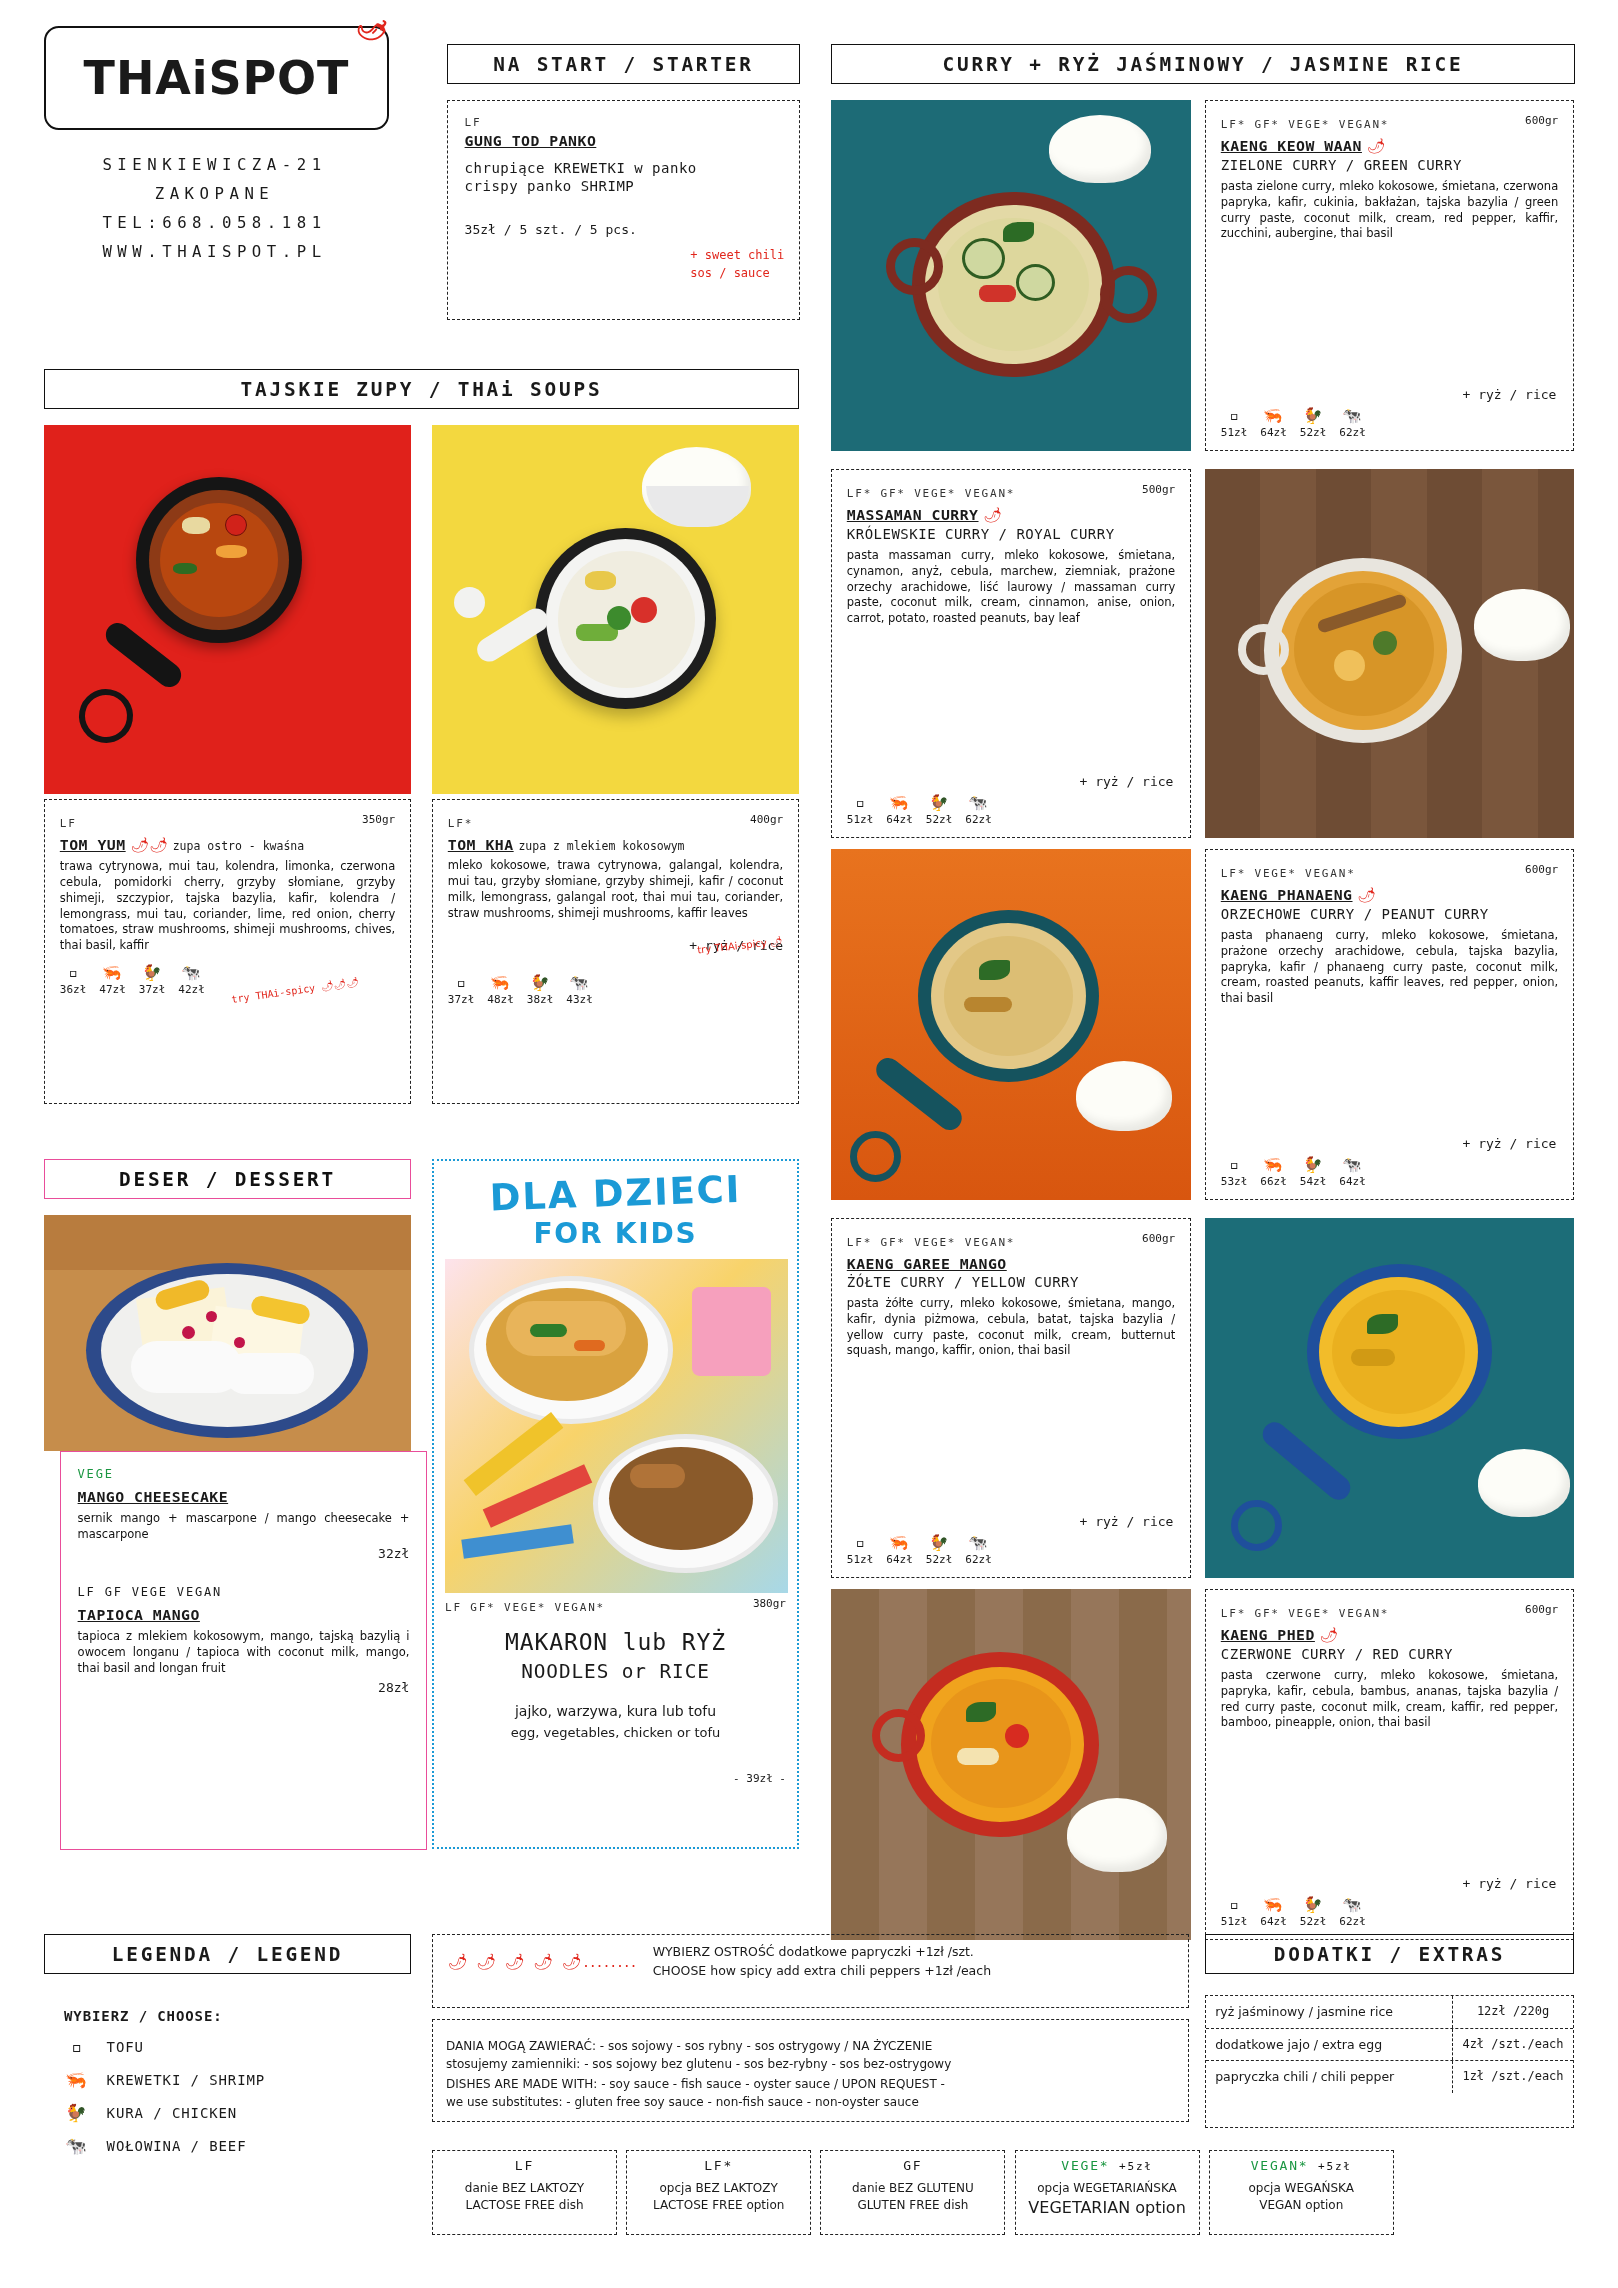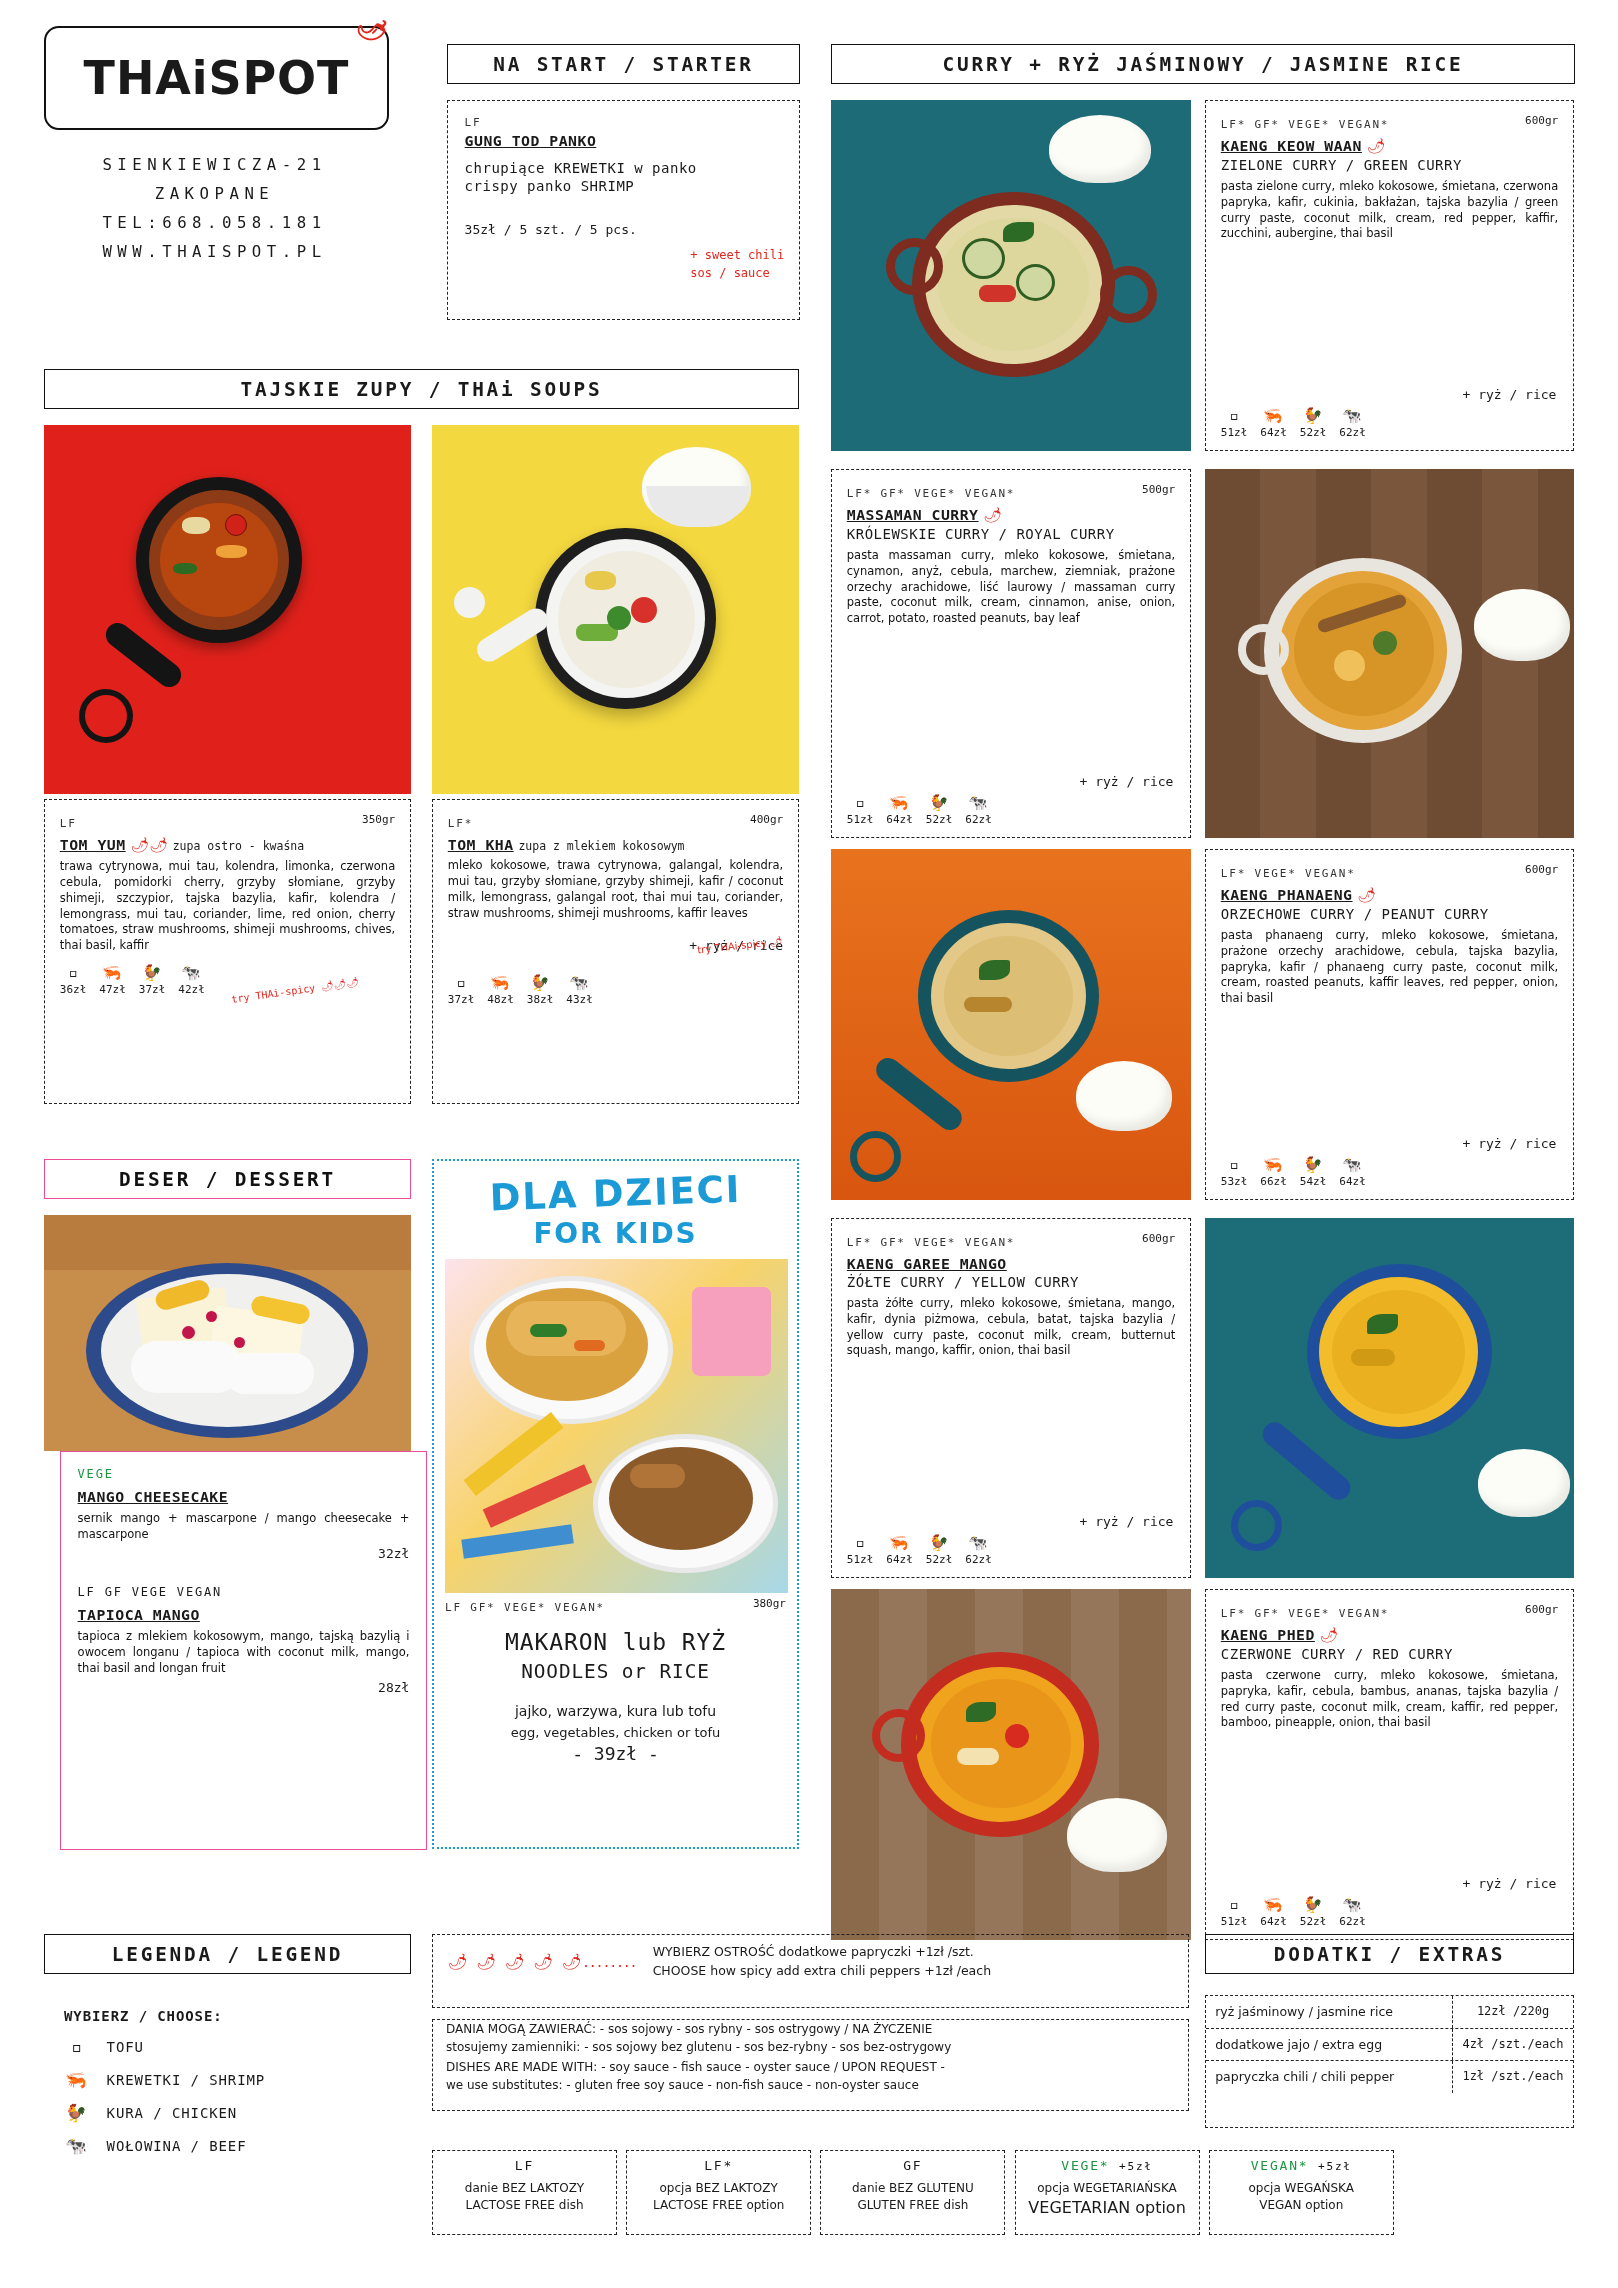--- a/index.html
+++ b/index.html
@@ -227,21 +227,21 @@
 
     <div style="margin-top:13px;">
       <span class="tagline">LF  GF*  VEGE*  VEGAN*</span>
       <span class="gram">380gr</span>
     </div>
     <div style="clear:both;"></div>
     <div class="center mono" style="font-size:23px;margin-top:14.8px;letter-spacing:0.9px;">MAKARON lub RYŻ</div>
     <div class="center mono" style="font-size:19.4px;margin-top:5.5px;letter-spacing:0.9px;">NOODLES or RICE</div>
     <div class="center" style="font-size:14px;margin-top:20px;">jajko, warzywa, kura lub tofu</div>
     <div class="center" style="font-size:13px;margin-top:5.5px;">egg, vegetables, chicken or tofu</div>
-    <div class="center mono" style="font-size:18px;margin-top:3px;">- 39zł -</div>
+    <div class="center mono" style="font-size:11px;margin-top:32px;text-align:right;">- 39zł -</div>
   </div>
 
   <div class="hdr" style="position:absolute;left:831px;top:44px;width:744px;">CURRY + RYŻ JAŚMINOWY / JASMINE RICE</div>
 
   <div class="photo" style="left:831px;top:100px;width:360px;height:351px;background:#1d6b76;">
     <div class="rice" style="left:218px;top:14.8px;width:102px;height:68px;"></div>
     <div style="position:absolute;left:81px;top:92px;width:203px;height:185px;border-radius:50%;background:#7e2b20;"></div>
     <div style="position:absolute;left:94px;top:105px;width:177px;height:159px;border-radius:50%;background:#e3d9a6;"></div>
     <div style="position:absolute;left:107px;top:118px;width:151px;height:133px;border-radius:50%;background:#ddd79d;"></div>
     <div style="position:absolute;left:131px;top:138px;width:37px;height:35px;border-radius:50%;background:#cfd8a0;border:3.7px solid #2f5d22;"></div>
@@ -413,21 +413,21 @@
   <div class="dbox card" style="left:432px;top:1934px;width:757px;height:74px;padding:9.2px 14.8px;">
     <div style="display:flex;align-items:center;gap:14.8px;">
       <div class="redtxt" style="font-size:15.7px;letter-spacing:1.8px;white-space:nowrap;">🌶 🌶 🌶 🌶 🌶........</div>
       <div>
         <div style="font-size:12.5px;">WYBIERZ OSTROŚĆ dodatkowe papryczki +1zł /szt.</div>
         <div style="font-size:12.5px;margin-top:3.7px;">CHOOSE how spicy add extra chili peppers +1zł /each</div>
       </div>
     </div>
   </div>
 
-  <div class="dbox card" style="left:432px;top:2019px;width:757px;height:92px;padding:0 13px;">
+  <div class="dbox card" style="left:432px;top:2019px;width:757px;height:103px;padding:17px 13px;">
     <div style="font-size:12px;line-height:1.5;">DANIA MOGĄ ZAWIERAĆ: - sos sojowy - sos rybny - sos ostrygowy / NA ŻYCZENIE</div>
     <div style="font-size:12px;line-height:1.5;">stosujemy zamienniki: - sos sojowy bez glutenu - sos bez-rybny - sos bez-ostrygowy</div>
     <div style="font-size:12px;line-height:1.5;margin-top:1.8px;">DISHES ARE MADE WITH: -  soy sauce - fish sauce - oyster sauce / UPON REQUEST -</div>
     <div style="font-size:12px;line-height:1.5;">we use substitutes:  -  gluten free soy sauce - non-fish sauce - non-oyster sauce</div>
   </div>
 
   <div class="hdr" style="position:absolute;left:1205px;top:1934px;width:369px;">DODATKI / EXTRAS</div>
 
   <div class="dbox card" style="left:1205px;top:1995px;width:369px;height:133px;">
     <div class="extras-row">

